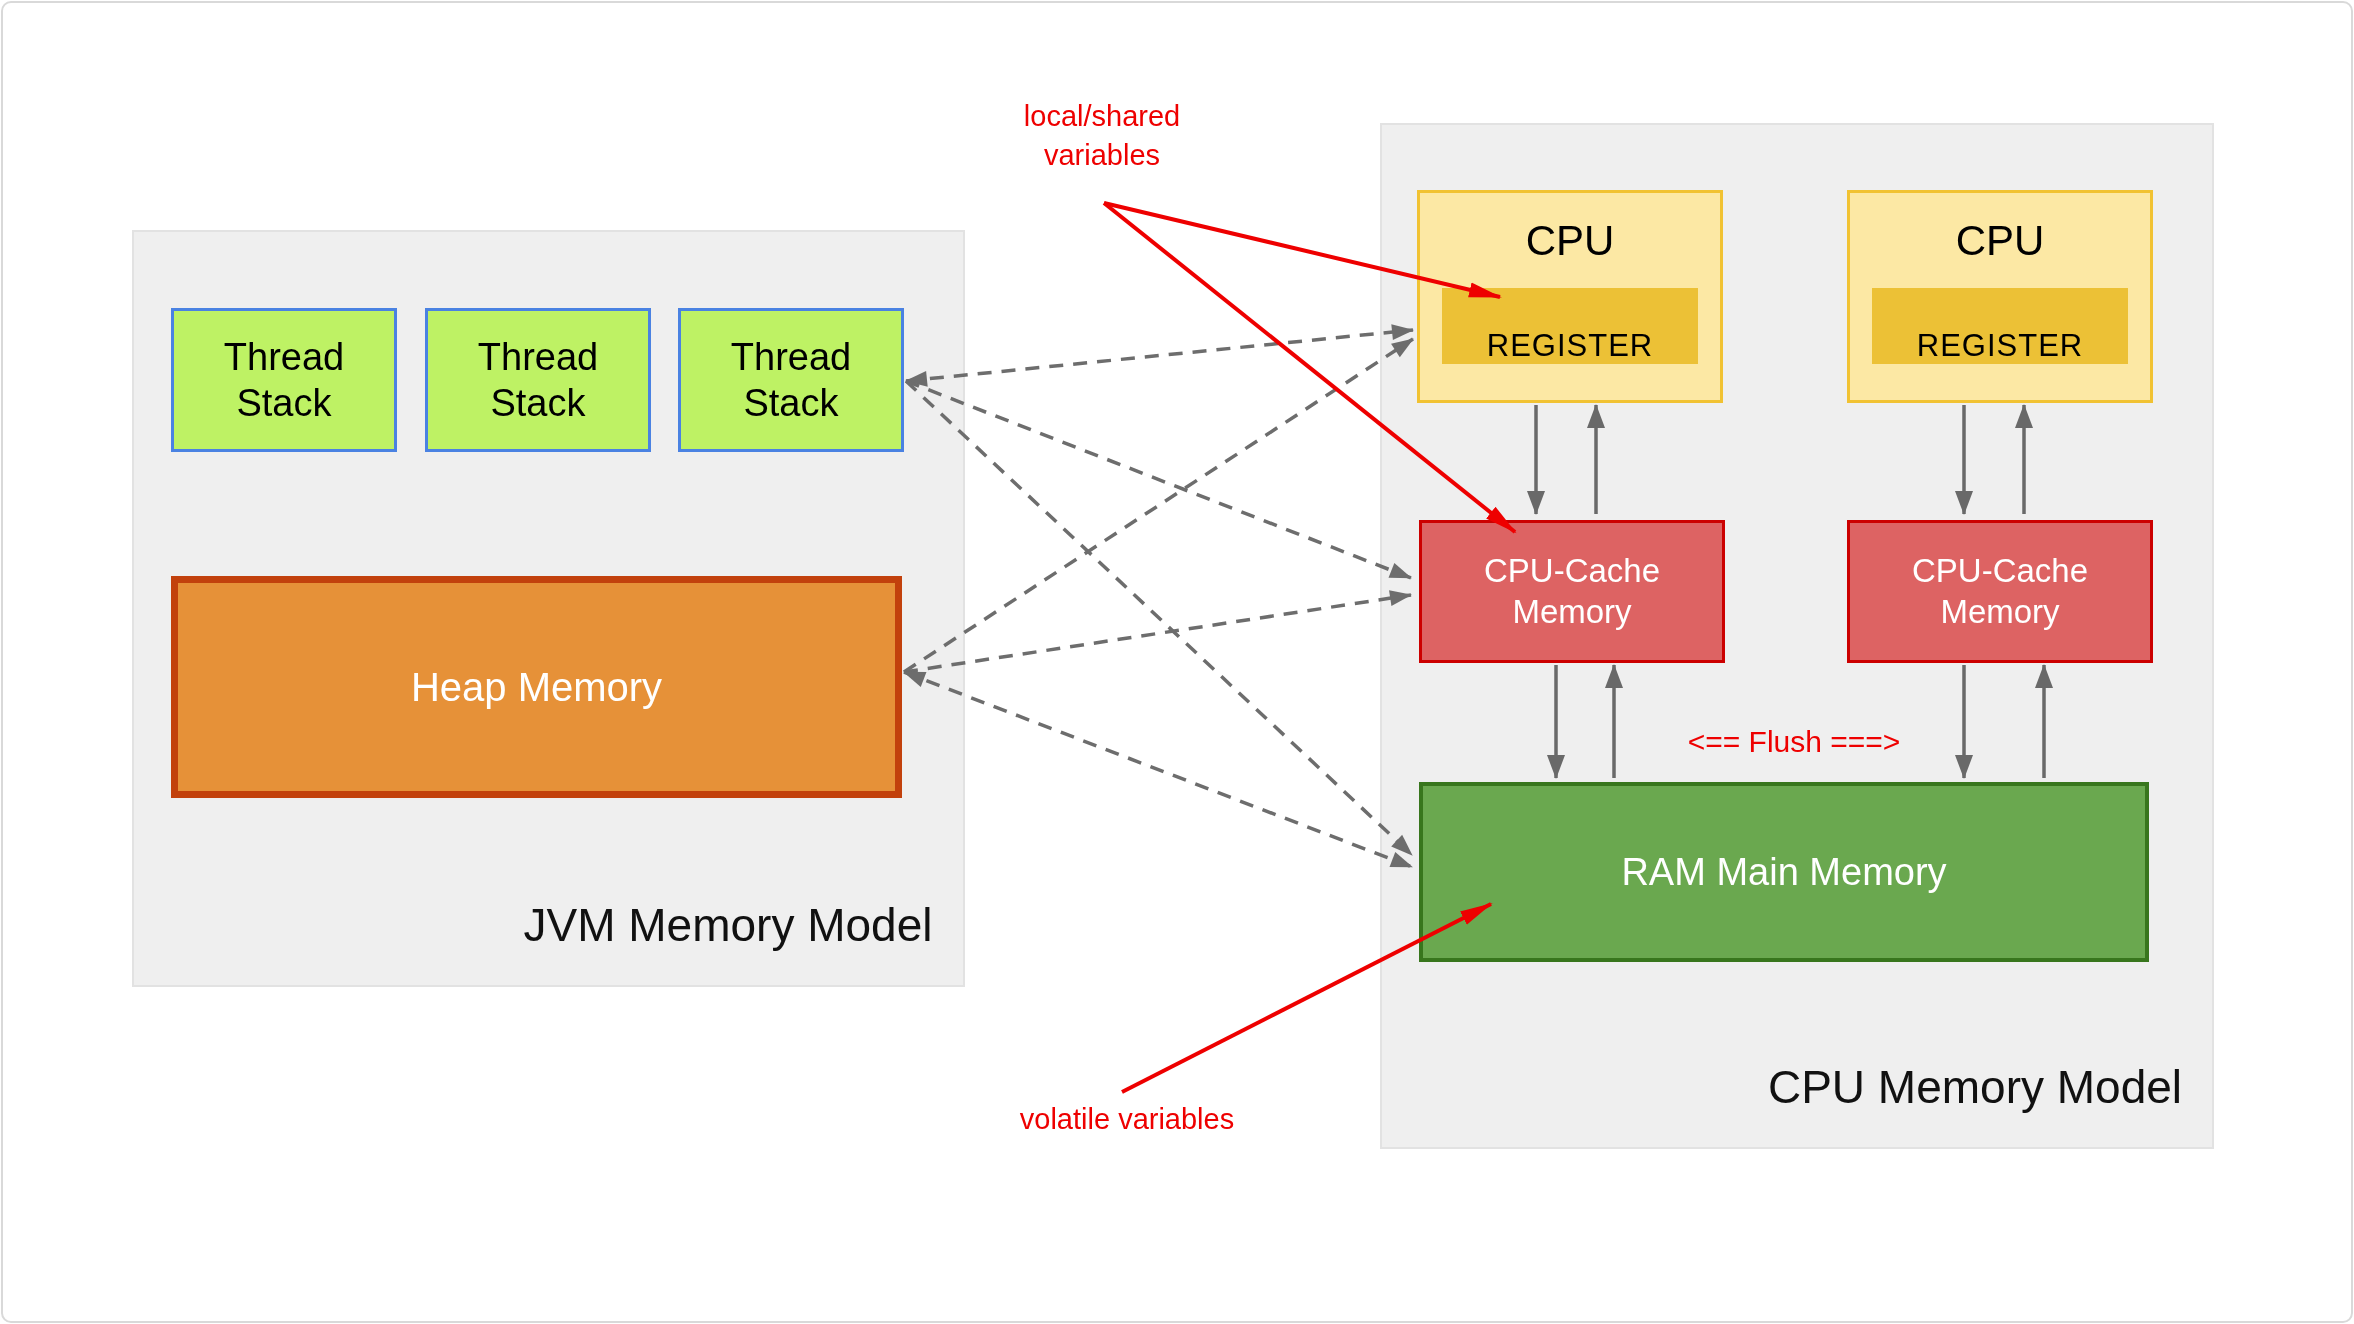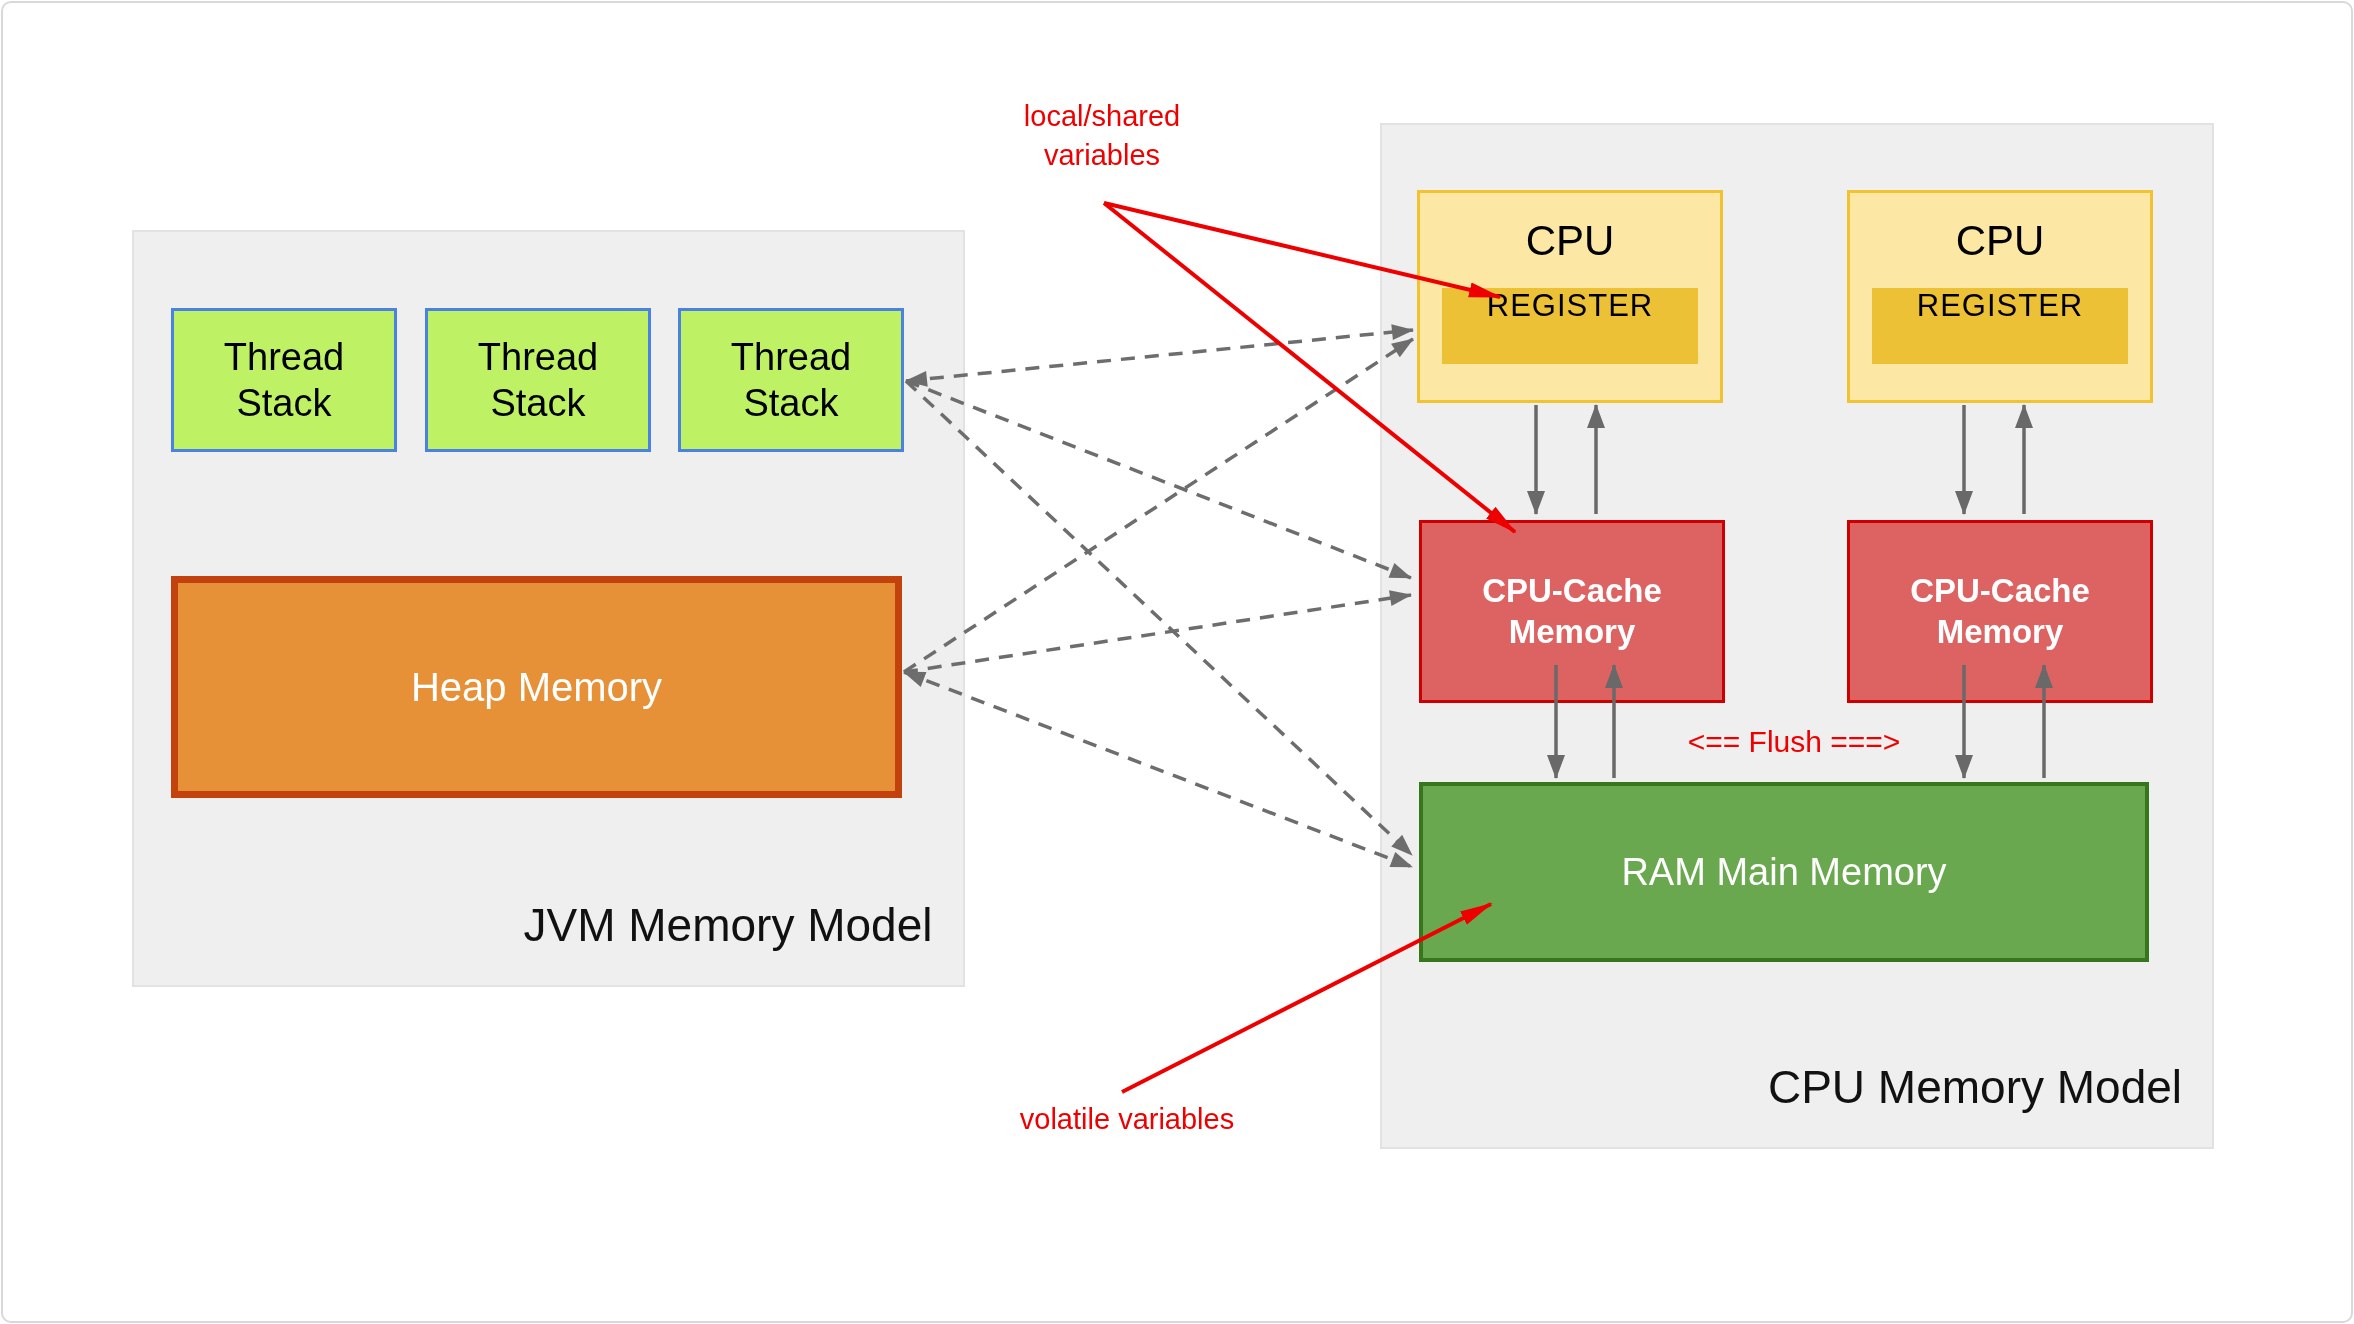--- a/index.html
+++ b/index.html
@@ -68,30 +68,30 @@
   .cpu-name {
     margin-top: 24px;
     height: 52px;
     text-align: center;
     font-size: 42px; color: #000;
   }
   .register {
     margin: 19px auto 8px auto;
     width: 256px; height: 76px;
     background: #ecc136;
-    display: flex; align-items: flex-start; justify-content: center;
+    display: flex; align-items: flex-end; justify-content: center;
     font-size: 31px; color: #000;
     letter-spacing: 1px;
   }
 
   .cache-box {
-    top: 520px; width: 306px; height: 183px;
+    top: 520px; width: 306px; height: 143px;
     background: #dd6363;
     border: 3px solid #cc0000;
-    font-size: 33px; line-height: 1.24; color: #ffffff; font-weight: bold;
+    font-size: 33px; line-height: 1.24; color: #ffffff;
   }
   #cache-box-1 { left: 1419px; }
   #cache-box-2 { left: 1847px; }
   .cache-box .wrap { max-width: 240px; }
 
   #ram-box {
     left: 1419px; top: 782px; width: 730px; height: 180px;
     background: #6aa84f;
     border: 4px solid #38761d;
     font-size: 38px; color: #ffffff;

